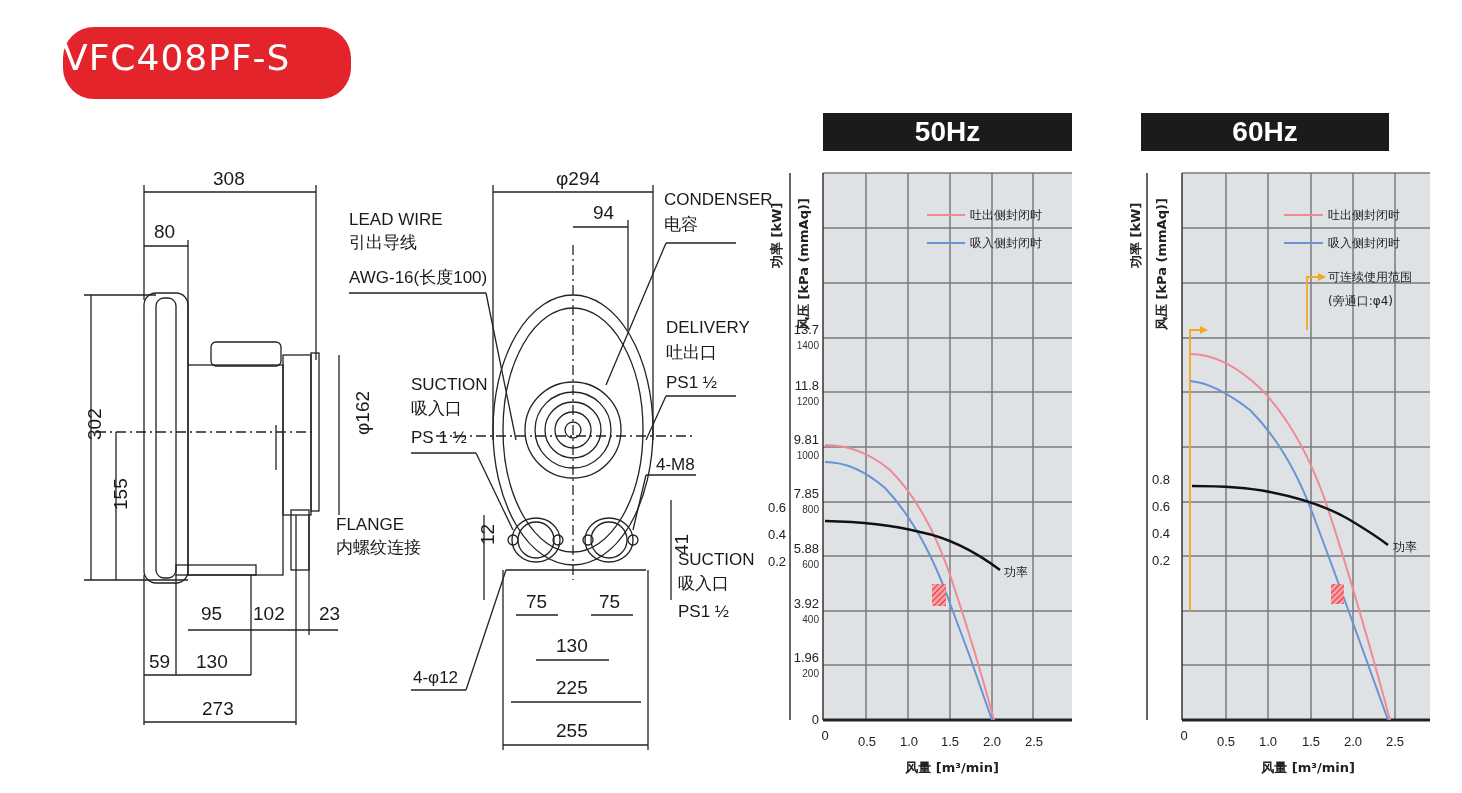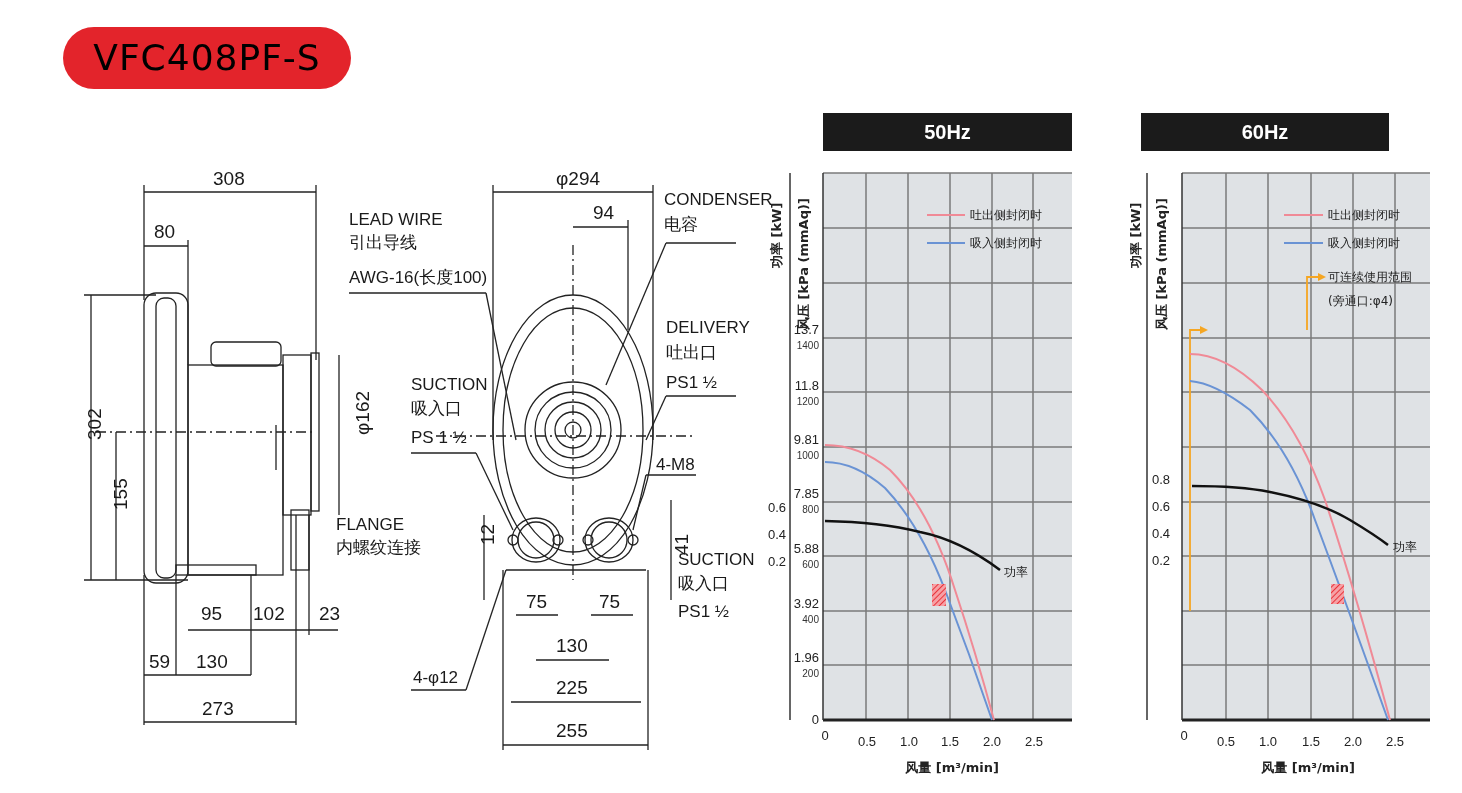--- a/index.html
+++ b/index.html
@@ -1,22 +1,22 @@
 <!DOCTYPE html>
 <html><head>
 <meta charset="utf-8">
 <style>
   * { box-sizing: border-box; margin: 0; padding: 0; }
   body { width: 1462px; height: 793px; background: #ffffff; position: relative; overflow: hidden; font-family: "Liberation Sans", sans-serif; color: #1a1a1a; }
-  .model-badge { position: absolute; left: 63px; top: 27px; width: 288px; height: 62px; background: #e3242b; border-radius: 31px; color: #000000; font-family: "DejaVu Sans", sans-serif; font-size: 36px; text-align: center; line-height: 62px; letter-spacing: 1px; }
+  .model-badge { position: absolute; left: 63px; top: 27px; width: 288px; height: 72px; background: #e3242b; border-radius: 31px; color: #ffffff; font-family: "DejaVu Sans", sans-serif; font-size: 36px; text-align: left; line-height: 62px; letter-spacing: 1px; }
   .drawing { position: absolute; left: 16px; top: 100px; width: 760px; height: 693px; }
   .drawing svg { width: 760px; height: 693px; }
   .dim-text { font-family: "Liberation Sans", sans-serif; font-size: 19px; fill: #1a1a1a; }
   .lbl-text { font-family: "Liberation Sans", sans-serif; font-size: 17px; fill: #1a1a1a; }
-  .freq-header { position: absolute; height: 38px; background: #1b1b1b; color: #fff; font-family: "Liberation Sans", sans-serif; font-weight: bold; font-size: 20px; text-align: center; line-height: 38px; }
+  .freq-header { position: absolute; height: 38px; background: #1b1b1b; color: #fff; font-family: "Liberation Sans", sans-serif; font-weight: bold; font-size: 28px; text-align: center; line-height: 38px; }
   .chart-svg { position: absolute; }
   .tick-lbl { font-family: "Liberation Sans", sans-serif; font-size: 13px; fill: #222; }
   .tick-sub { font-family: "Liberation Sans", sans-serif; font-size: 10px; fill: #333; }
   .axis-title { font-family: "DejaVu Sans", sans-serif; font-size: 13px; fill: #222; font-weight: bold; }
   .legend-txt { font-family: "DejaVu Sans", sans-serif; font-size: 12px; fill: #222; }
 </style>
 </head>
 <body>
 
 <div class="model-badge">VFC408PF-S</div>

